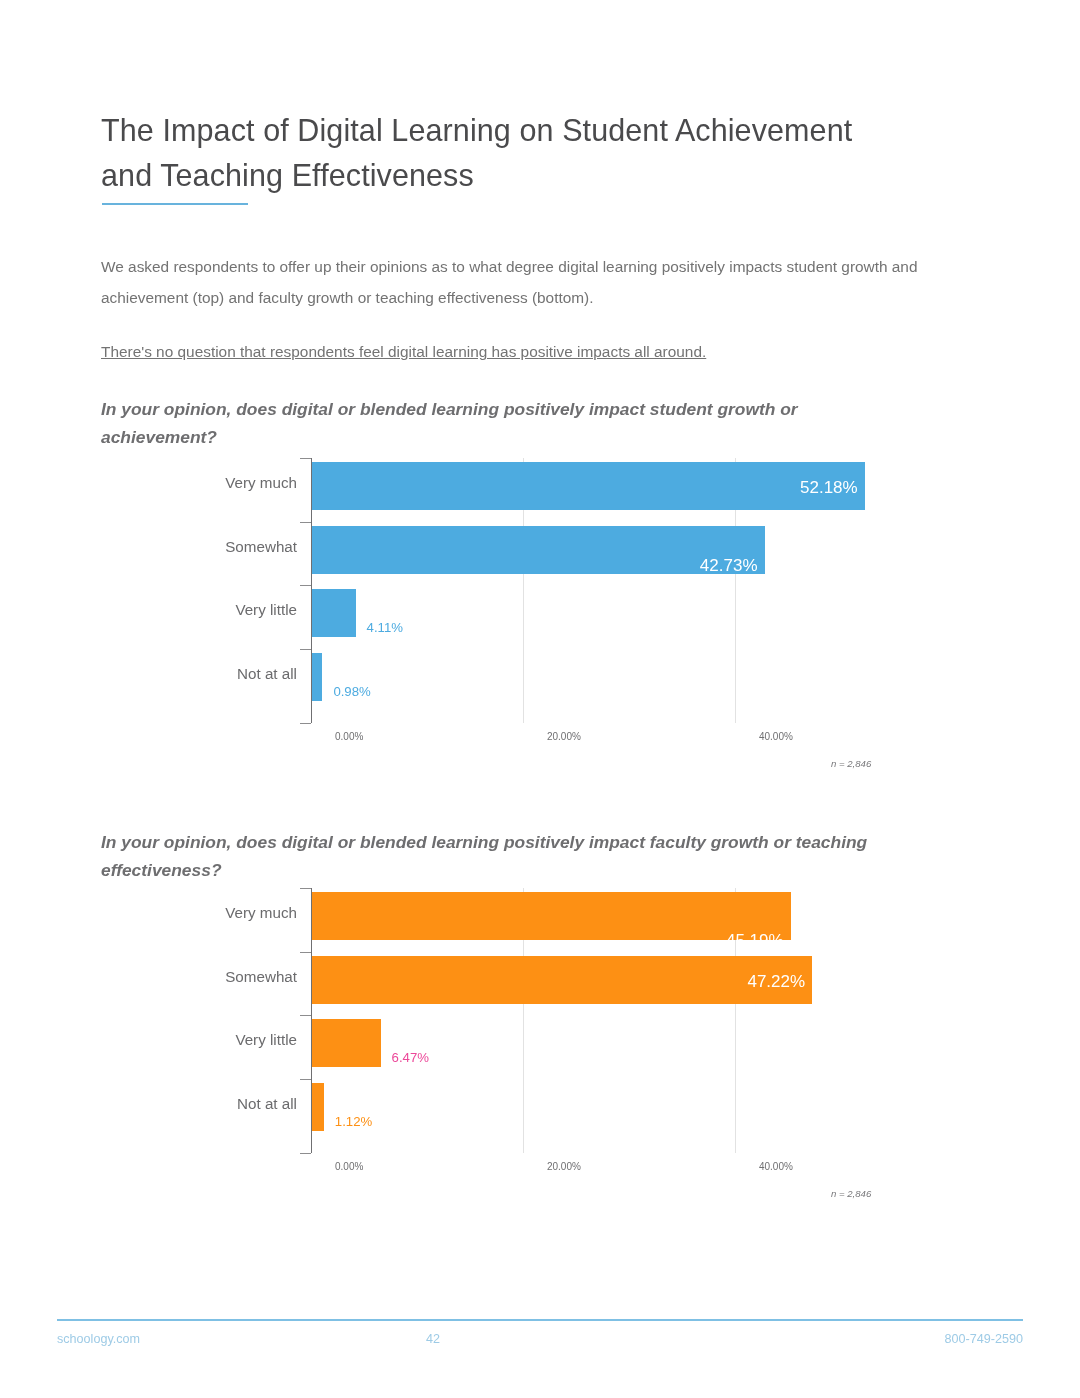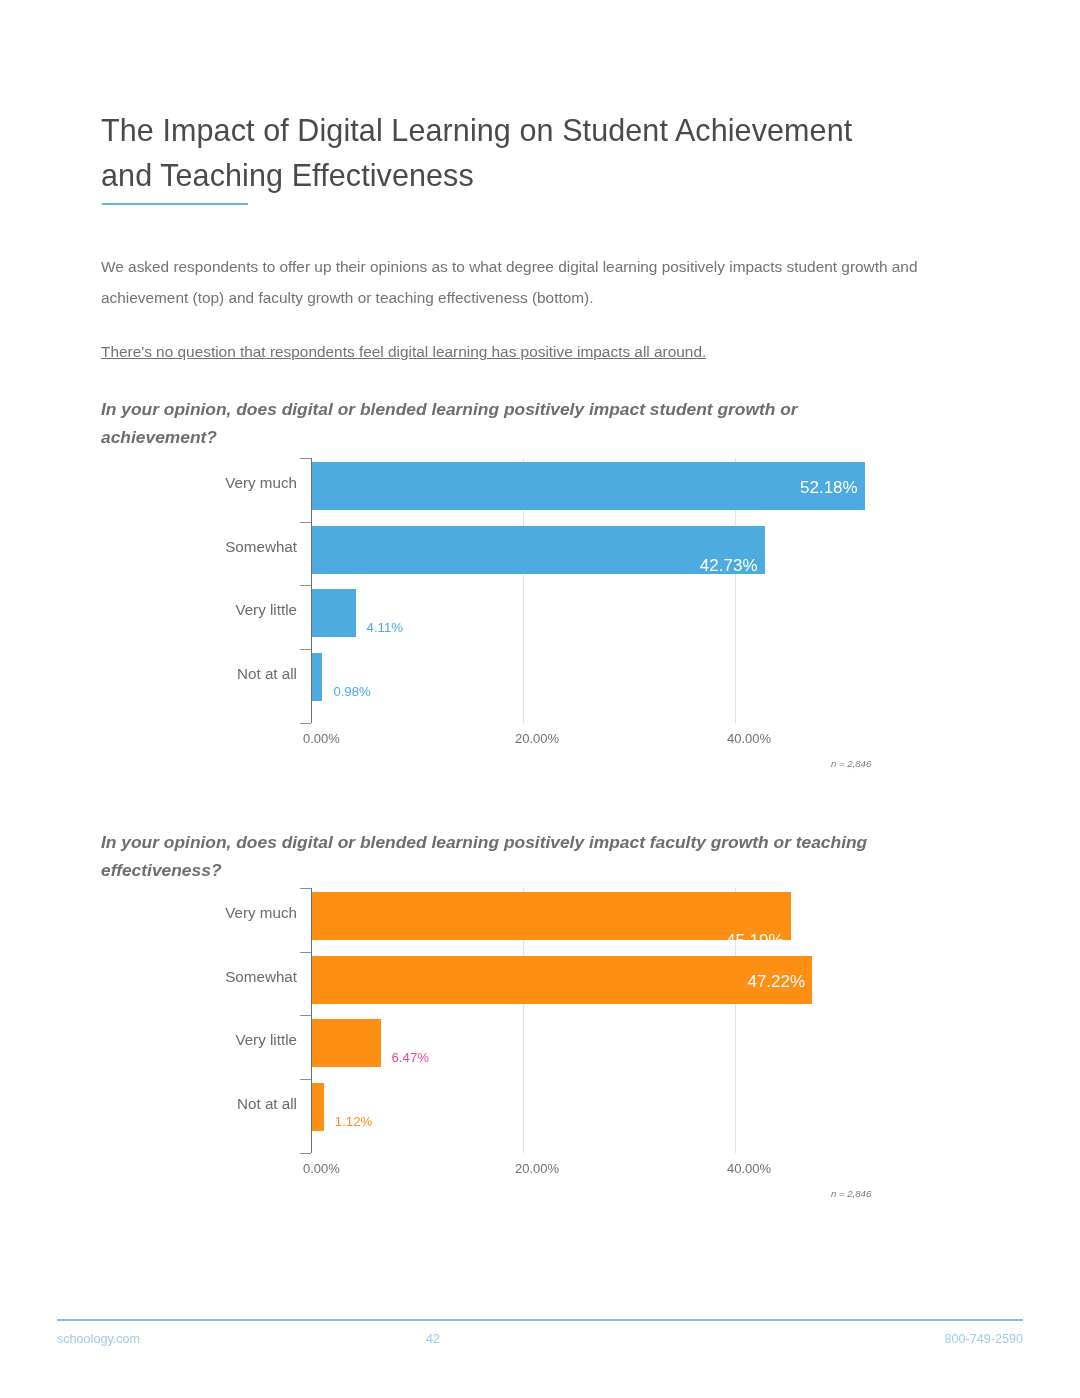--- a/index.html
+++ b/index.html
@@ -134,23 +134,24 @@
   }
 
   .val-outside {
     position: absolute;
     font-size: 13.2px;
     white-space: nowrap;
   }
 
   .xtick-label {
     position: absolute;
-    font-size: 13px;
+    font-size: 10px;
     color: #6f6f71;
     white-space: nowrap;
+    margin-left: 32px;
   }
 
   .nnote {
     position: absolute;
     font-size: 9.6px;
     font-style: italic;
     color: #77777a;
     white-space: nowrap;
   }
 

